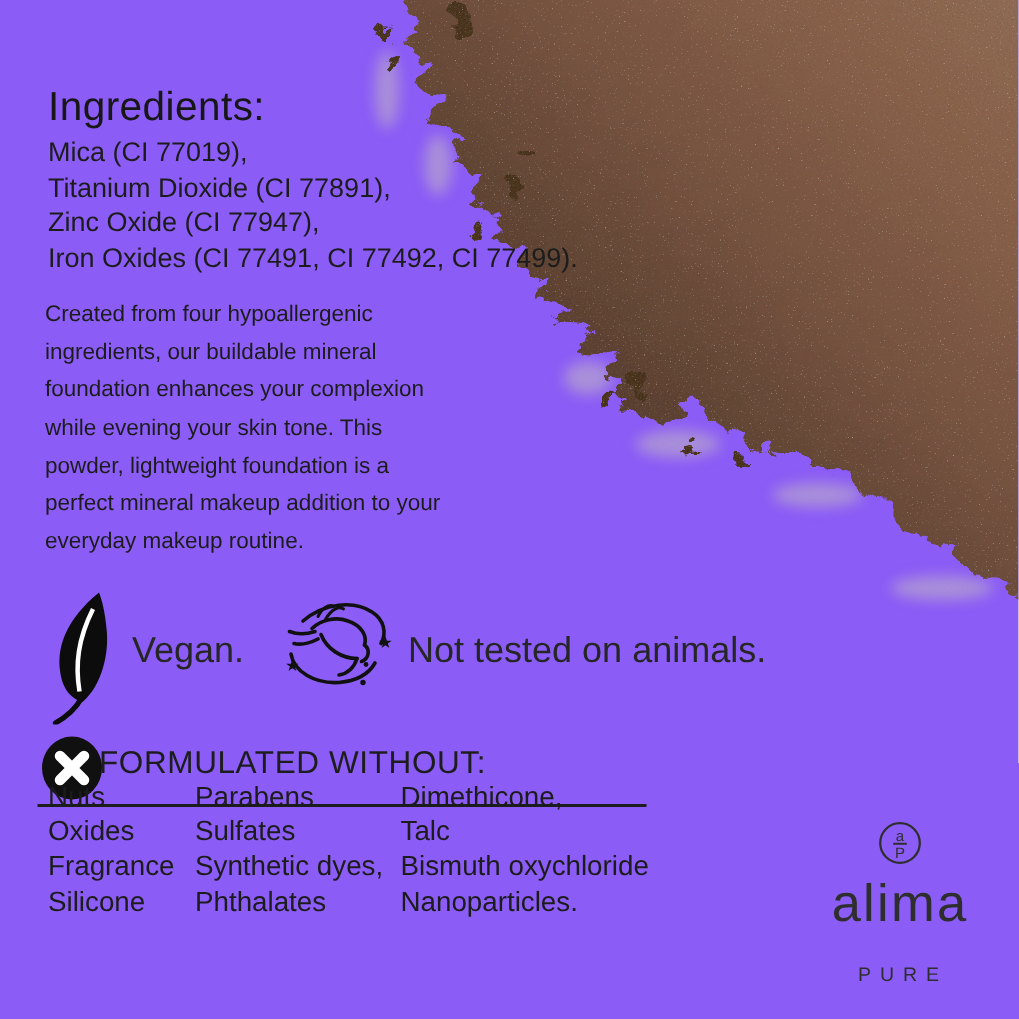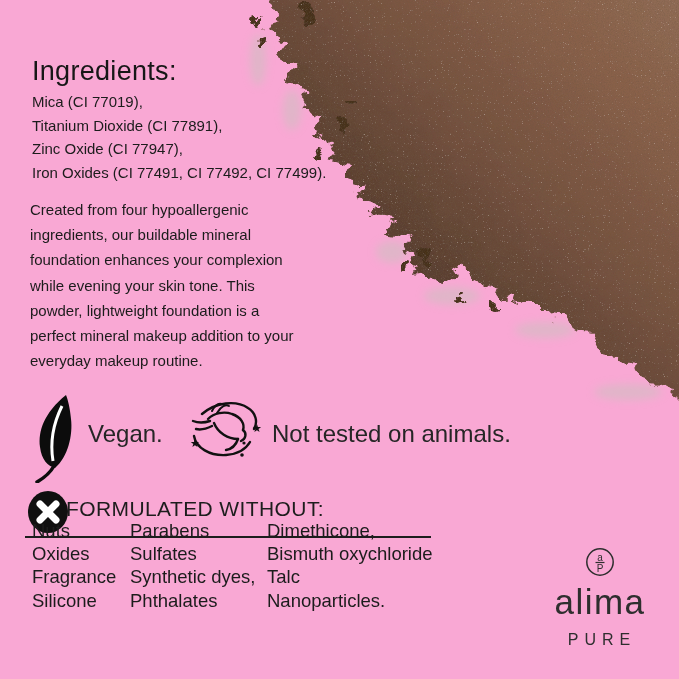--- a/index.html
+++ b/index.html
@@ -1,44 +1,44 @@
 <!DOCTYPE html>
 <html><head>
 <meta charset="utf-8">
 <style>
   html,body{margin:0;padding:0;background:#ffffff;}
   #canvas{
-    position:relative;width:679px;height:679px;background:#f9a8d4;overflow:hidden;
+    position:relative;width:679px;height:679px;background:#8b5cf6;overflow:hidden;
     font-family:"Liberation Sans",sans-serif;color:#1c1c1c;
   }
   .abs{position:absolute;}
   
   #powder-svg{left:0;top:0;width:679px;height:679px;pointer-events:none;}
   
   .ingredients-heading{left:32px;top:56px;font-size:27px;letter-spacing:.3px;color:#171717;}
-  .ingredients-list{left:32px;top:90px;font-size:15px;line-height:23.5px;color:#1c1c1c;}
+  .ingredients-list{left:32px;top:90px;font-size:18px;line-height:23.5px;color:#1c1c1c;}
   
   .description{left:30px;top:197px;font-size:15px;line-height:25.2px;color:#1c1c1c;white-space:pre-line;width:420px;}
   
   .leaf-icon{left:28px;top:393px;}
   .vegan-label{left:88px;top:420px;font-size:24px;color:#262626;}
   .bunny-icon{left:186px;top:398px;}
   .not-tested-label{left:272px;top:420px;font-size:24px;color:#262626;}
   
   .x-icon{left:27px;top:490px;}
   .fw-heading{left:66px;top:497px;font-size:21px;letter-spacing:.4px;color:#1d1d1d;}
   .divider{left:25px;top:536px;width:406px;height:2px;background:#1d1d1d;}
   .fw-col{top:519px;font-size:18.5px;line-height:23.2px;color:#1c1c1c;}
   .fw-col1{left:32px;}
   .fw-col2{left:130px;}
   .fw-col3{left:267px;}
   
   .logo{left:538px;top:547px;width:124px;text-align:center;color:#2e2e2e;}
   .logo-name{font-size:35px;line-height:1;letter-spacing:1.5px;margin-top:3px;}
-  .logo-sub{font-size:16px;letter-spacing:6px;margin-top:12px;margin-left:4px;}
+  .logo-sub{font-size:13px;letter-spacing:6px;margin-top:22px;margin-left:4px;}
 </style>
 </head>
 <body>
 
 <div id="canvas">
 
   <svg id="powder-svg" class="abs" viewBox="0 0 679 679" xmlns="http://www.w3.org/2000/svg">
     <defs>
       <linearGradient id="powgrad" gradientUnits="userSpaceOnUse" x1="330" y1="330" x2="700" y2="-40">
         <stop offset="0" stop-color="#3a2920"></stop>
@@ -157,22 +157,22 @@
     <div>Silicone</div>
   </div>
   <div class="abs fw-col fw-col2">
     <div>Parabens</div>
     <div>Sulfates</div>
     <div>Synthetic dyes,</div>
     <div>Phthalates</div>
   </div>
   <div class="abs fw-col fw-col3">
     <div>Dimethicone,</div>
+    <div>Talc</div>
     <div>Bismuth oxychloride</div>
-    <div>Talc</div>
     <div>Nanoparticles.</div>
   </div>
 
   <div class="abs logo">
     <svg width="30" height="30" viewBox="0 0 30 30" xmlns="http://www.w3.org/2000/svg">
       <circle cx="15" cy="15" r="13.2" fill="none" stroke="#2e2e2e" stroke-width="1.5"></circle>
       <text x="15" y="13.5" font-size="10" text-anchor="middle" fill="#2e2e2e" font-family="Liberation Sans, sans-serif">a</text>
       <line x1="10.5" y1="15.5" x2="19.5" y2="15.5" stroke="#2e2e2e" stroke-width="1.2"></line>
       <text x="15" y="25" font-size="10" text-anchor="middle" fill="#2e2e2e" font-family="Liberation Sans, sans-serif">P</text>
     </svg>

